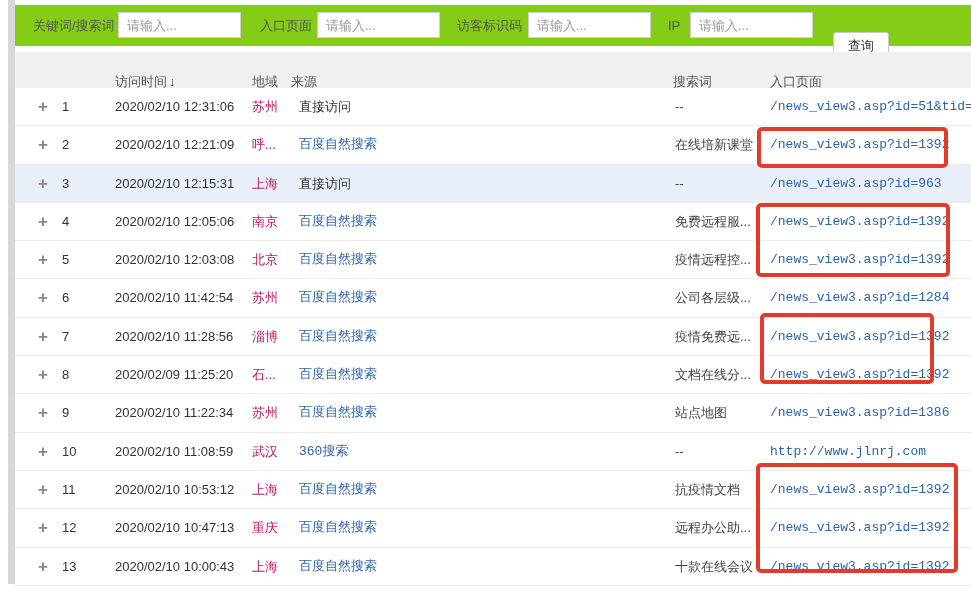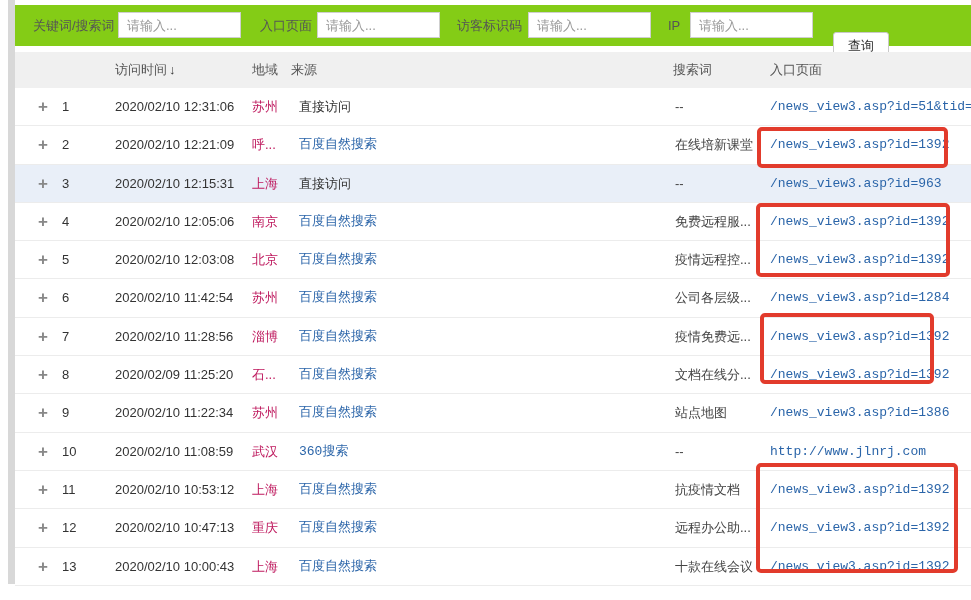--- a/index.html
+++ b/index.html
@@ -21,21 +21,21 @@
   .finput::placeholder{color:#999;opacity:1;}
   .fbtn{
     position:absolute;left:818px;top:7px;width:56px;height:27px;box-sizing:border-box;
     background:#fff;border:1px solid #c9c9c9;border-radius:3px;font-size:13px;color:#333;
     font-family:"Liberation Sans","DejaVu Sans",sans-serif;cursor:pointer;margin-top:20px;
   }
 
   
   .thead{position:absolute;left:15px;top:52px;width:956px;height:36px;background:#f0f0f0;
          border-bottom:1px solid #e0e0e0;font-size:13px;color:#555;}
-  .th{position:absolute;top:0;line-height:36px;white-space:nowrap;text-align:center;}
+  .th{position:absolute;top:12px;line-height:36px;white-space:nowrap;text-align:center;}
   .sort{color:#333;font-weight:bold;margin-left:2px;}
 
   
   .tbody{position:absolute;left:15px;top:88px;width:956px;}
   .row{position:relative;height:37.3px;border-bottom:1px solid #ececec;background:#fff;font-size:13px;color:#333;}
   .row.hl{background:#e9eff8;}
   .cell{position:absolute;top:0;line-height:37px;white-space:nowrap;}
   .c-plus{left:23px;color:#888;font-size:17px;font-weight:bold;cursor:pointer;}
   .c-num{left:47px;color:#333;}
   .c-time{left:100px;color:#333;text-align:right;}

